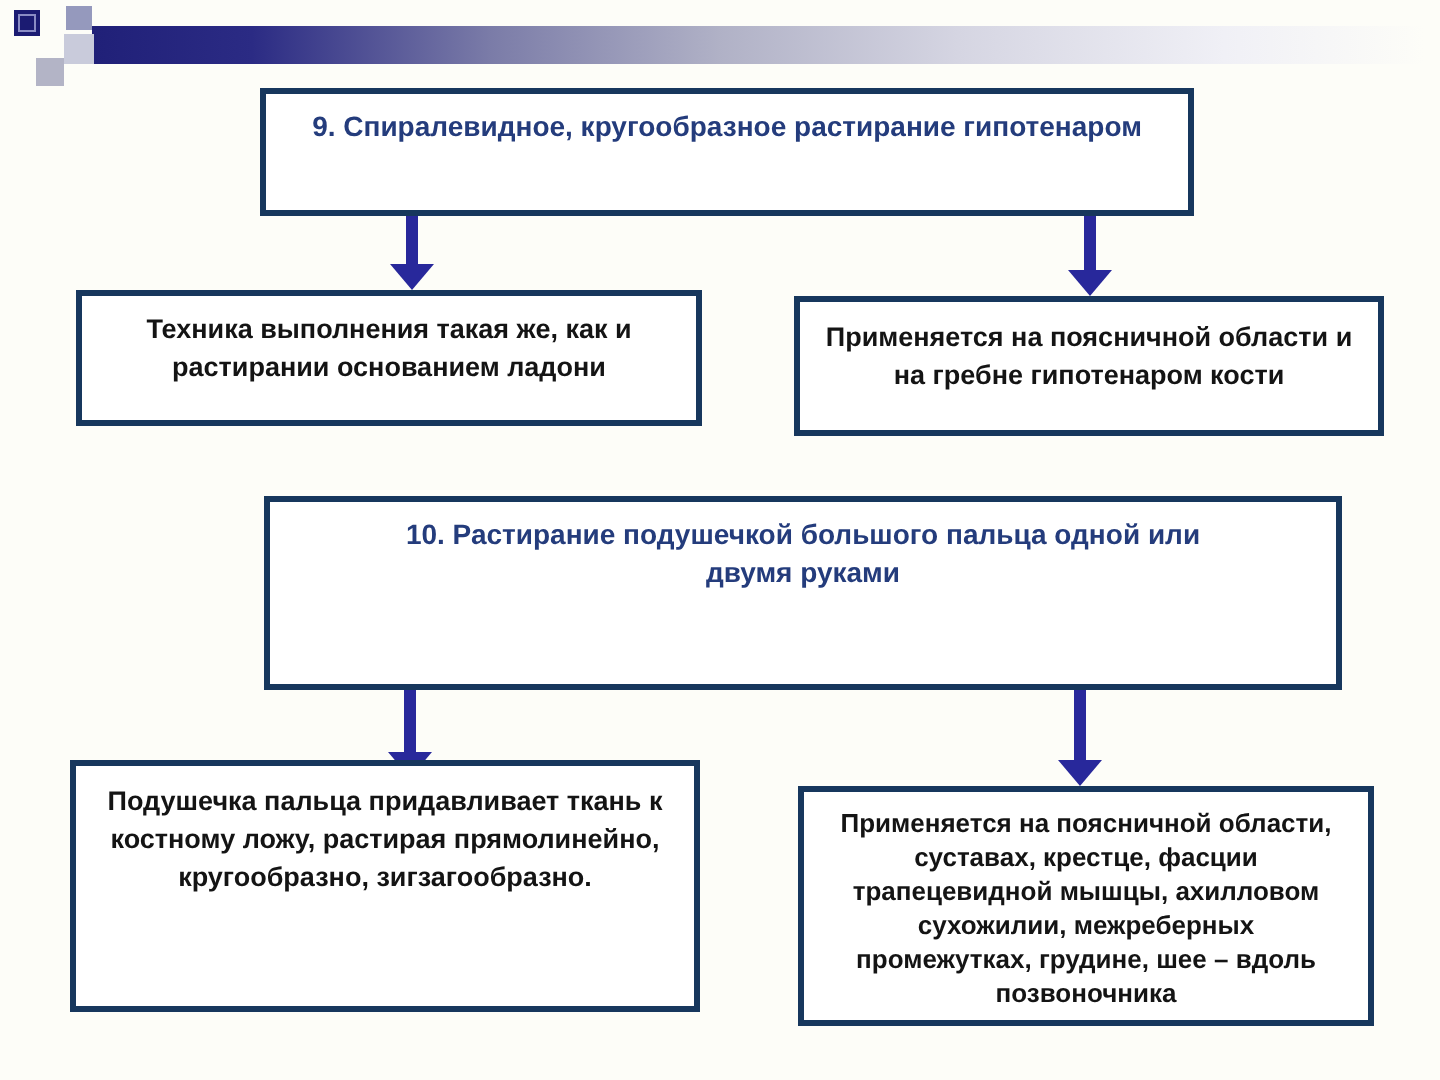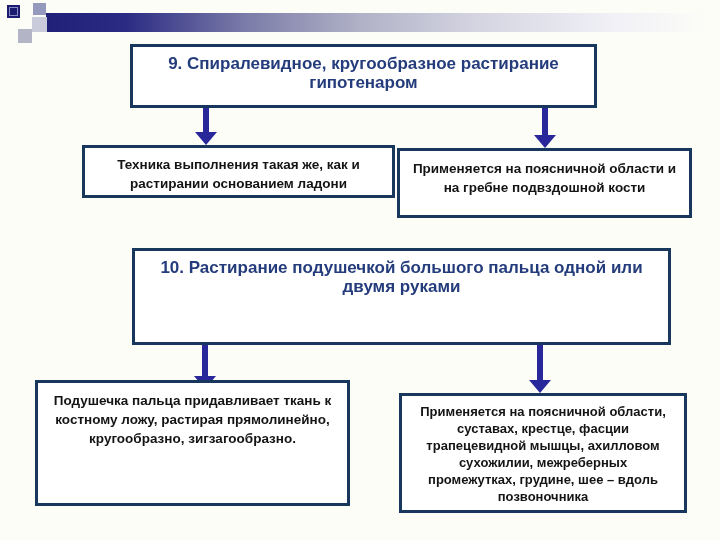--- a/index.html
+++ b/index.html
@@ -44,35 +44,35 @@
     font-weight: bold;
     overflow: hidden;
   }
   .node-text {
     display: block;
     white-space: pre-line;
     padding: 0 4px;
   }
   .node-title .node-text {
     color: #243c7c;
-    font-size: 17px;
+    font-size: 14px;
     line-height: 19px;
   }
   .node-body .node-text {
     color: #141414;
     font-size: 13.5px;
     line-height: 19px;
   }
   .node-body.small .node-text {
     font-size: 13px;
     line-height: 17px;
   }
 
   .box-step9-title       { left: 130px; top: 44px;  width: 467px; height: 64px;  padding-top: 7px; }
-  .box-step9-technique   { left: 38px;  top: 145px; width: 313px; height: 53px;  padding-top: 7px; margin-left: 44px; }
+  .box-step9-technique   { left: 38px;  top: 145px; width: 313px; height: 68px;  padding-top: 7px; }
   .box-step9-application { left: 397px; top: 148px; width: 295px; height: 70px;  padding-top: 8px; }
   .box-step10-title      { left: 132px; top: 248px; width: 539px; height: 97px;  padding-top: 7px; }
   .box-step10-technique  { left: 35px;  top: 380px; width: 315px; height: 126px; padding-top: 8px; }
   .box-step10-application{ left: 399px; top: 393px; width: 288px; height: 120px; padding-top: 7px; }
 
   
   .arrow {
     position: absolute;
     width: 22px;
     display: flex;
@@ -112,21 +112,21 @@
     <div class="stem"></div>
     <div class="head"></div>
   </div>
 
   <div class="node node-body box-step9-technique">
     <span class="node-text">Техника выполнения такая же, как и
 растирании основанием ладони</span>
   </div>
   <div class="node node-body box-step9-application">
     <span class="node-text">Применяется на поясничной области и
-на гребне подвздошной кости</span>
+на гребне гипотенаром кости</span>
   </div>
 
   <div class="node node-title box-step10-title">
     <span class="node-text">10. Растирание подушечкой большого пальца одной или
 двумя руками</span>
   </div>
 
   <div class="arrow" style="left:194px; top:345px; height:44px;">
     <div class="stem"></div>
     <div class="head"></div>

